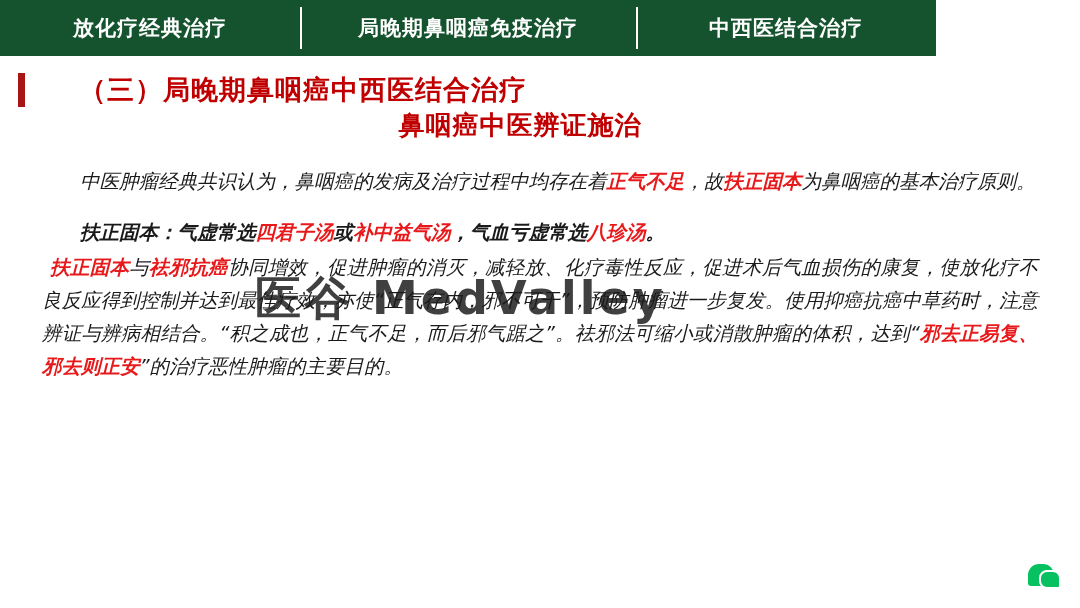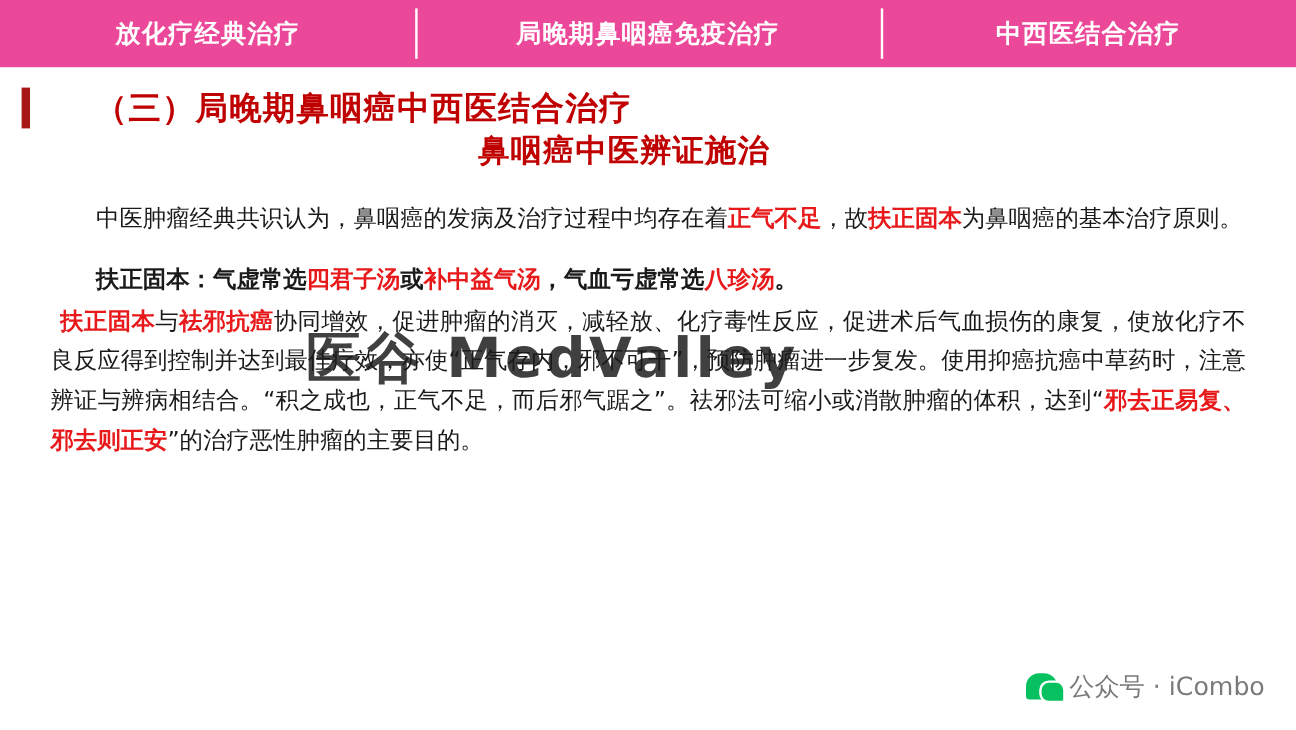--- a/index.html
+++ b/index.html
@@ -11,23 +11,23 @@
     height: 608px;
     background: #ffffff;
     font-family: "DejaVu Sans", "Liberation Sans", sans-serif;
     overflow: hidden;
     position: relative;
   }
 
   
   .tabbar {
     display: flex;
-    width: 1080px;
+    width: 936px;
     height: 56px;
-    background: #ec4899;
+    background: #14532d;
   }
   .tab {
     flex: 1 1 0;
     display: flex;
     align-items: center;
     justify-content: center;
     color: #ffffff;
     font-size: 21px;
     font-weight: bold;
     letter-spacing: 1px;
@@ -73,20 +73,21 @@
     font-weight: bold;
     letter-spacing: 1px;
     padding-right: 40px;
   }
 
   
   .body-wrap {
     margin: 22px 42px 0 42px;
     position: relative;
     z-index: 2;
+    font-style: italic;
   }
   .para {
     font-size: 19.5px;
     line-height: 33px;
     color: #1a1a1a;
     text-align: justify;
     margin: 0 0 2px 0;
   }
   .p-gap1 { margin-top: 2px; }
   .p-gap2 { margin-top: 18px; }
@@ -177,14 +178,13 @@
 
   <p class="para p-gap1">
     <span style="display:inline-block;width:8px;"></span><span class="red">扶正固本</span><span>与</span><span class="red">祛邪抗癌</span><span>协同增效，促进肿瘤的消灭，减轻放、化疗毒性反应，促进术后气血损伤的康复，使放化疗不良反应得到控制并达到最佳疗效，亦使“正气存内，邪不可干”，预防肿瘤进一步复发。使用抑癌抗癌中草药时，注意辨证与辨病相结合。“积之成也，正气不足，而后邪气踞之”。祛邪法可缩小或消散肿瘤的体积，达到“</span><span class="red">邪去正易复、邪去则正安</span><span>”的治疗恶性肿瘤的主要目的。</span>
   </p>
 
 
 </div>
 
 <div class="footer-badge">
   <span class="wechat-icon"></span>
-  <span class="badge-text">公众号 · iCombo</span>
 </div>
 
 </body></html>

